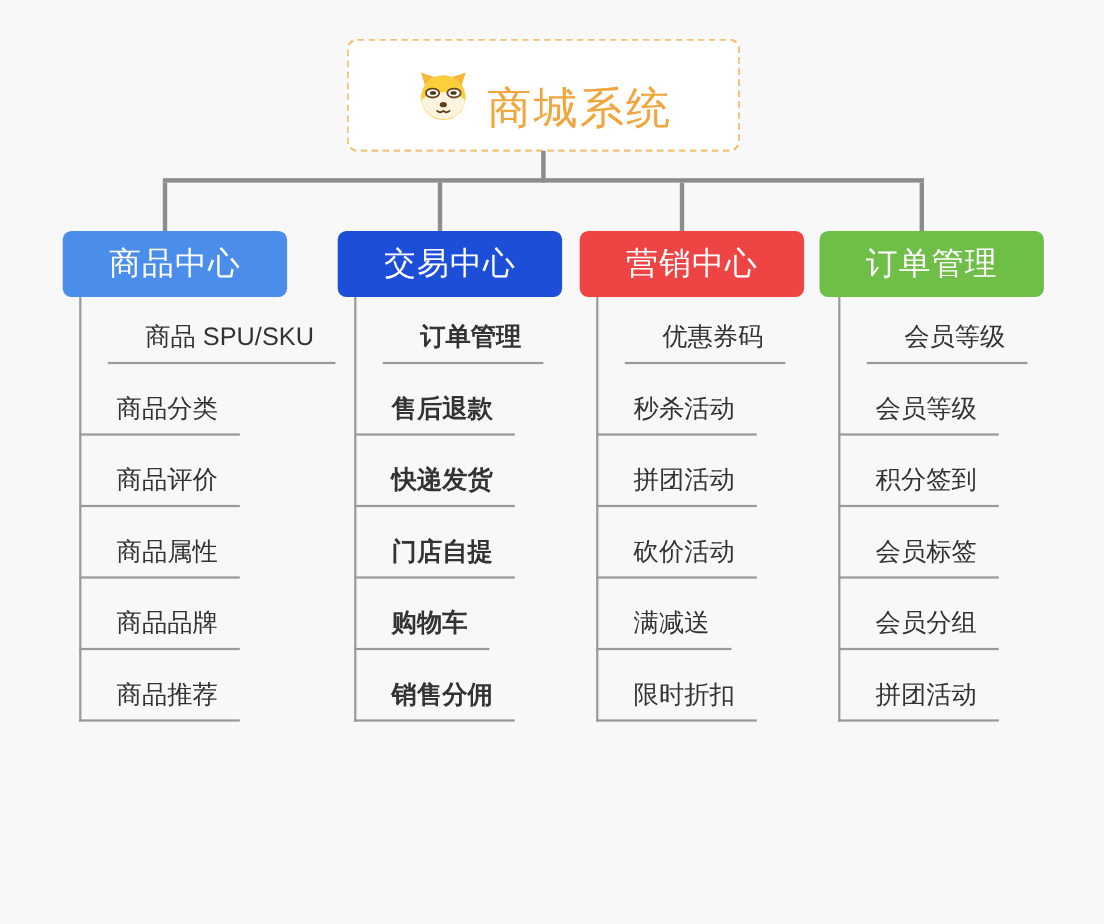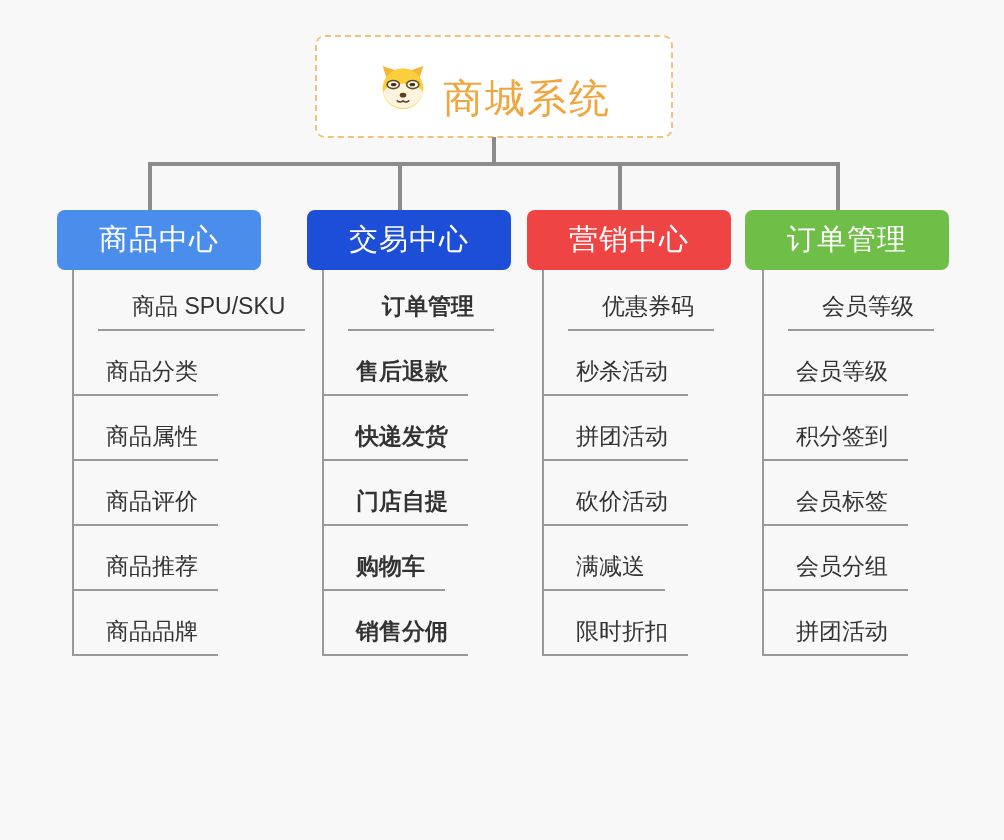--- a/index.html
+++ b/index.html
@@ -138,24 +138,24 @@
   <div class="branch branch-2" style="background-color: #ef4444; justify-content: center;">
     <span>营销中心</span>
   </div>
   <div class="branch branch-3" style="background-color: rgb(110, 190, 71);">
     <span>订单管理</span>
   </div>
 
   <div class="leaf-col col-0">
     <div class="leaf">商品 SPU/SKU</div>
     <div class="leaf">商品分类</div>
+    <div class="leaf">商品评价</div>
     <div class="leaf">商品属性</div>
-    <div class="leaf">商品评价</div>
+    <div class="leaf">商品品牌</div>
     <div class="leaf">商品推荐</div>
-    <div class="leaf">商品品牌</div>
   </div>
 
   <div class="leaf-col col-1">
     <div class="leaf">订单管理</div>
     <div class="leaf">售后退款</div>
     <div class="leaf">快递发货</div>
     <div class="leaf">门店自提</div>
     <div class="leaf">购物车</div>
     <div class="leaf">销售分佣</div>
   </div>

